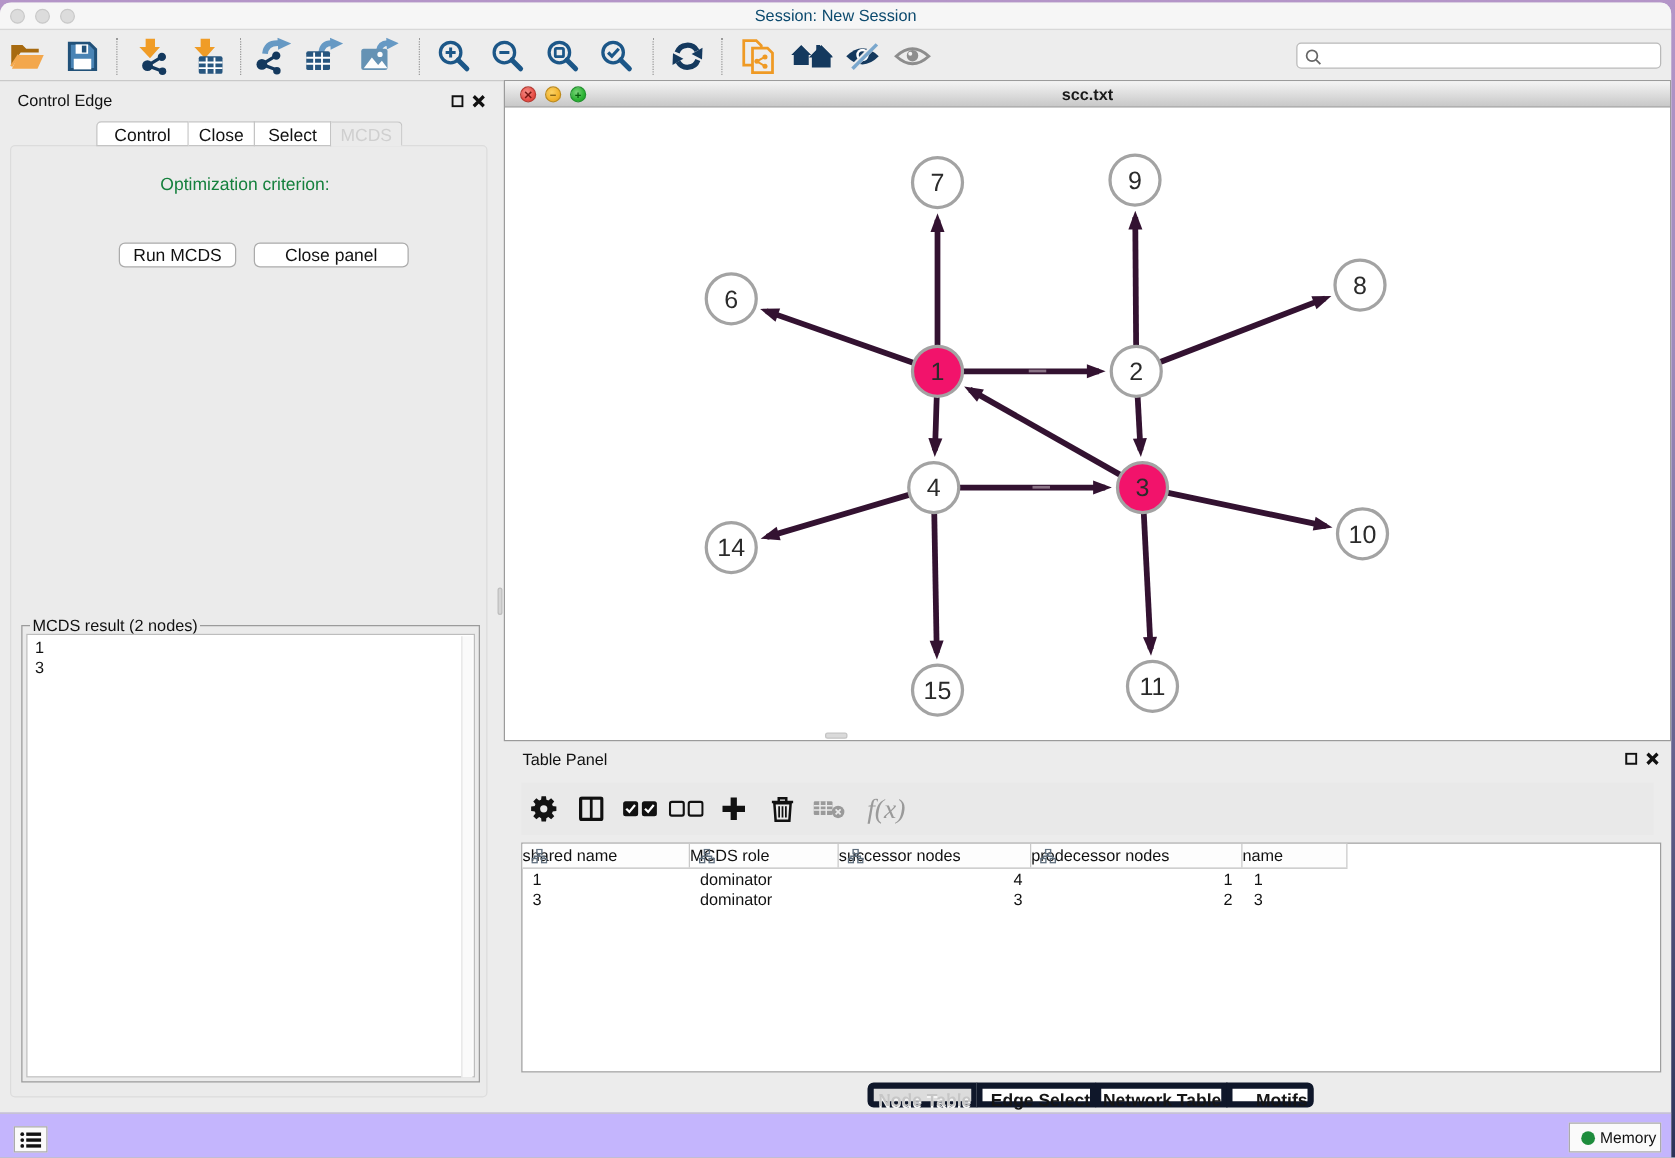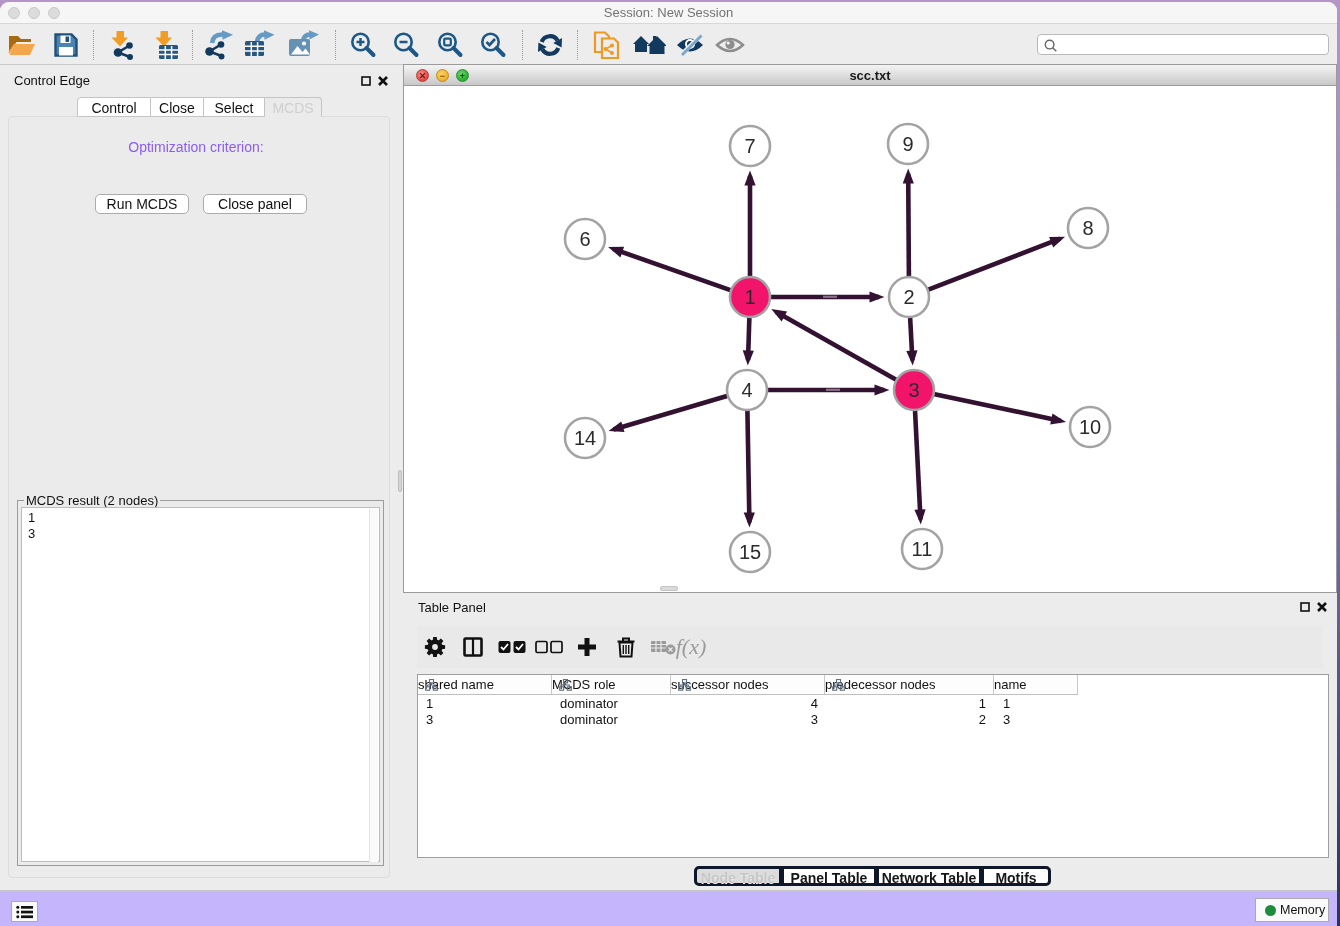--- a/index.html
+++ b/index.html
@@ -1,35 +1,35 @@
 <!DOCTYPE html>
 <html><head><meta charset="utf-8">
 <style>
 *{margin:0;padding:0;box-sizing:border-box}
 html,body{width:1340px;height:926px;overflow:hidden}
 body{font-family:"Liberation Sans",sans-serif;background:linear-gradient(180deg,#b495c8 0%,#9e8abc 30%,#6f6a96 60%,#2c3358 100%)}
 .abs{position:absolute}
 #win{position:absolute;left:0;top:2px;width:1337px;height:924px;background:#ececec;border-radius:9px 9px 0 0;overflow:hidden}
 #titlebar{position:absolute;left:0;top:0;width:100%;height:22px;background:#f6f6f6;border-bottom:1px solid #d8d8d8}
 .tl{position:absolute;top:5px;width:12px;height:12px;border-radius:50%;background:#dcdcdc;border:1px solid #c9c9c9}
-#wtitle{position:absolute;top:3px;left:0;width:100%;text-align:center;font-size:13px;color:#737373}
+#wtitle{position:absolute;top:3px;left:0;width:100%;text-align:center;font-size:13px;color:#0c4a6e}
 #toolbar{position:absolute;left:0;top:23px;width:100%;height:40px;background:#ededed;border-bottom:1px solid #c9c9c9}
 .tsep{position:absolute;top:5px;height:30px;width:0;border-left:1px dotted #9a9a9a}
 .ticon{position:absolute;top:0;height:40px;display:flex;align-items:center;justify-content:center}
 #search{position:absolute;left:1037px;top:9px;width:292px;height:21px;background:#fff;border:1px solid #b9b9b9;border-radius:4px}
 #search svg{position:absolute;left:5px;top:3px}
 
 #cp{position:absolute;left:0;top:64px;width:392px;height:826px}
 #cphead{position:absolute;left:14px;top:7px;font-size:13px;color:#111}
 #cpbody{position:absolute;left:8px;top:50px;width:382px;height:762px;background:#ebebeb;border-radius:4px;border:1px solid #dcdcdc}
 .tabs{position:absolute;top:31px;left:77px;height:20px;display:flex;font-size:14px;z-index:3}
 .tab{background:#fff;border:1px solid #c4c4c4;border-left:none;padding-top:1px;color:#111;line-height:18px;text-align:center}
 .tab.first{border-left:1px solid #c4c4c4;border-radius:4px 0 0 0}
 .tab.sel{background:#ebebeb;color:#cfcfcf;border-radius:0 4px 0 0;border-bottom:1px solid #ebebeb}
-#optlabel{position:absolute;left:0;top:73px;width:100%;text-align:center;font-size:14px;color:#8b5cf6}
+#optlabel{position:absolute;left:0;top:73px;width:100%;text-align:center;font-size:14px;color:#15803d}
 #combo{position:absolute;left:43px;top:95px;width:311px;height:20px;background:#fff;border:1px solid #b5b5b5;border-radius:4px;font-size:14px;color:#111;line-height:18px;padding-left:13px}
 #combo svg{position:absolute;right:6px;top:2px}
 .btn{position:absolute;top:128px;height:20px;background:#fff;border:1px solid #ababab;border-radius:5px;font-size:14px;color:#111;text-align:center;line-height:18px}
 #mcdsbox{position:absolute;left:17px;top:434px;width:367px;height:366px;border:1px solid #9b9b9b}
 #mcdstitle{position:absolute;left:6px;top:-8px;background:#ebebeb;font-size:13px;color:#111;padding:0 2px}
 #mcdsarea{position:absolute;left:3px;top:6px;width:359px;height:355px;background:#fff;border:1px solid #bdbdbd;font-size:13px;color:#111;padding:2px 0 0 6px;line-height:16px}
 #mcdssb{position:absolute;right:1px;top:1px;width:9px;height:353px;background:#fafafa;border-left:1px solid #e3e3e3}
 
 #net{position:absolute;left:403px;top:62px;width:934px;height:529px;background:#fff;border:1px solid #9b9b9b}
 #nettb{position:absolute;left:0;top:0;width:100%;height:21px;background:linear-gradient(180deg,#f4f4f4,#dcdcdc 55%,#c8c8c8);border-bottom:1px solid #9b9b9b}
@@ -40,21 +40,21 @@
 #tp{position:absolute;left:403px;top:593px;width:934px;height:295px}
 #tphead{position:absolute;left:15px;top:5px;font-size:13px;color:#111}
 #tptools{position:absolute;left:14px;top:31px;width:906px;height:42px;background:#e9e9e9}
 .tticon{position:absolute;top:0;height:42px;display:flex;align-items:center;justify-content:center}
 #tbl{position:absolute;left:14px;top:79px;width:912px;height:184px;background:#fff;border:1px solid #9e9e9e}
 #tblhead{position:absolute;left:0;top:0;height:20px;border-bottom:1px solid #c0c0c0;background:#fdfdfd;display:flex;font-size:13px;color:#111}
 .th{border-right:1px solid #c9c9c9;position:relative;line-height:19px}
 .th svg{position:absolute;left:7px;top:4px}
 .tr{position:absolute;left:0;height:16px;font-size:13px;color:#111}
 .td{position:absolute;top:0;line-height:16px}
-.bt{position:absolute;top:271px;height:20px;background:#fff;border:3px solid #0f172a;font-size:14px;font-weight:bold;color:#161616;text-align:center;line-height:18px}
+.bt{position:absolute;top:271px;height:20px;background:#fff;border:5px solid #0f172a;font-size:14px;font-weight:bold;color:#161616;text-align:right;line-height:18px}
 
 #status{position:absolute;left:0;top:888px;width:100%;height:36px;background:#c4b5fd;border-top:1px solid #c6c6c6}
 #listbtn{position:absolute;left:11px;top:10px;width:27px;height:21px;background:#fafafa;border:1px solid #ababab;display:flex;align-items:center;justify-content:center}
 #membtn{position:absolute;left:1255px;top:7px;width:74px;height:24px;background:#fafafa;border:1px solid #ababab;font-size:12.5px;color:#111}
 #memdot{position:absolute;left:9px;top:6px;width:11px;height:11px;border-radius:50%;background:#1d8c3c}
 #memtxt{position:absolute;left:24px;top:4px}
 </style></head>
 <body>
 <div id="win">
 <div id="titlebar">
@@ -217,21 +217,21 @@
       </svg>
   <div class="tabs">
     <div class="tab first" style="width:74px">Control</div>
         <div class="tab" style="width:53px">Close</div>
         <div class="tab" style="width:61px">Select</div>
         <div class="tab sel" style="width:57px">MCDS</div>
   </div>
   <div id="cpbody"></div>
   <div id="optlabel">Optimization criterion:</div>
   <div class="btn" style="left:95px;width:94px">Run MCDS</div>
-  <div class="btn" style="left:203px;width:104px">Close panel</div>
+  <div class="btn" style="left:203px;width:124px">Close panel</div>
   <div id="mcdsbox">
     <div id="mcdstitle">MCDS result (2 nodes)</div>
     <div id="mcdsarea">1<br>3<div id="mcdssb"></div></div>
   </div>
 </div>
 <div id="net">
   <div id="nettb">
     <div class="mbtn" style="left:12px;background:radial-gradient(circle at 40% 35%,#f4918b,#e85048 60%,#d13a34);border:1px solid #b73c34;color:#771713">✕</div>
     <div class="mbtn" style="left:32px;background:radial-gradient(circle at 40% 35%,#fbd264,#f3b42e 60%,#dfa01f);border:1px solid #bd8b1e;color:#7a5a10">−</div>
     <div class="mbtn" style="left:52px;background:radial-gradient(circle at 40% 35%,#79d279,#2cb434 60%,#1f9c27);border:1px solid #239130;color:#085d0e">+</div>
@@ -349,21 +349,21 @@
 </svg>
         </span>
 <span class="tticon" style="left:233px;width:26px">
           <svg width="26" height="16" viewBox="0 0 26 16">
 <rect x="1" y="2" width="15" height="11" rx="1" fill="#9a9a9a"></rect>
 <path d="M1 5.5h15M1 9h15M6 2v11M11 2v11" stroke="#e9e9e9" stroke-width="1.2"></path>
 <circle cx="20.5" cy="10.5" r="5" fill="#9a9a9a"></circle>
 <path d="M18.5 8.5l4 4M22.5 8.5l-4 4" stroke="#e9e9e9" stroke-width="1.4"></path>
 </svg>
         </span>
-<span class="tticon" style="left:254px;width:40px;font-family:'Liberation Serif',serif;font-style:italic;font-size:22px;color:#9a9a9a">f(x)</span>
+<span class="tticon" style="left:272px;width:40px;font-family:'Liberation Serif',serif;font-style:italic;font-size:22px;color:#9a9a9a">f(x)</span>
       </div>
   <div id="tbl">
     <div id="tblhead">
           <div class="th" style="width:134px"><svg width="13" height="12" viewBox="0 0 13 12">
               <rect x="4.5" y="0.5" width="4" height="3.4" fill="none" stroke="#5f6e7d" stroke-width="1.1"></rect>
               <rect x="0.7" y="7.8" width="4" height="3.4" fill="none" stroke="#5f6e7d" stroke-width="1.1"></rect>
               <rect x="8.3" y="7.8" width="4" height="3.4" fill="none" stroke="#5f6e7d" stroke-width="1.1"></rect>
               <path d="M6.5 4v2M2.7 7.8V6h7.6v1.8" fill="none" stroke="#5f6e7d" stroke-width="1.1"></path>
             </svg>shared name</div>
 <div class="th" style="width:119px"><svg width="13" height="12" viewBox="0 0 13 12">
@@ -395,21 +395,21 @@
         </div>
     <div class="tr" style="top:37px">
           <span class="td" style="left:8px">3</span>
           <span class="td" style="left:142px">dominator</span>
           <span class="td" style="left:250px;width:150px;text-align:right">3</span>
           <span class="td" style="left:420px;width:148px;text-align:right">2</span>
           <span class="td" style="left:585px">3</span>
         </div>
   </div>
   <div class="bt" style="left:291px;width:88px;border-radius:5px 0 0 5px;background:#dcdcdc;color:#c6c6c6;text-shadow:0 1px 0 #f5f5f5">Node Table</div>
-<div class="bt" style="left:378px;width:96px">Panel Table</div>
+<div class="bt" style="left:378px;width:96px">Edge Select</div>
 <div class="bt" style="left:473px;width:106px">Network Table</div>
 <div class="bt" style="left:578px;width:70px;border-radius:0 5px 5px 0">Motifs</div>
 </div>
 <div class="abs" style="left:398px;top:468px;width:4px;height:22px;background:#d5d5d5;border:1px solid #bdbdbd;border-radius:2px"></div>
 <div class="abs" style="left:660px;top:584px;width:18px;height:5px;background:#dadada;border:1px solid #c4c4c4;border-radius:2px"></div>
 <div id="status">
   <div id="listbtn">
         <svg width="17" height="14" viewBox="0 0 17 14">
 <circle cx="1.8" cy="2.3" r="1.5" fill="#111"></circle>
           <rect x="5" y="1" width="12" height="2.7" fill="#111"></rect>

